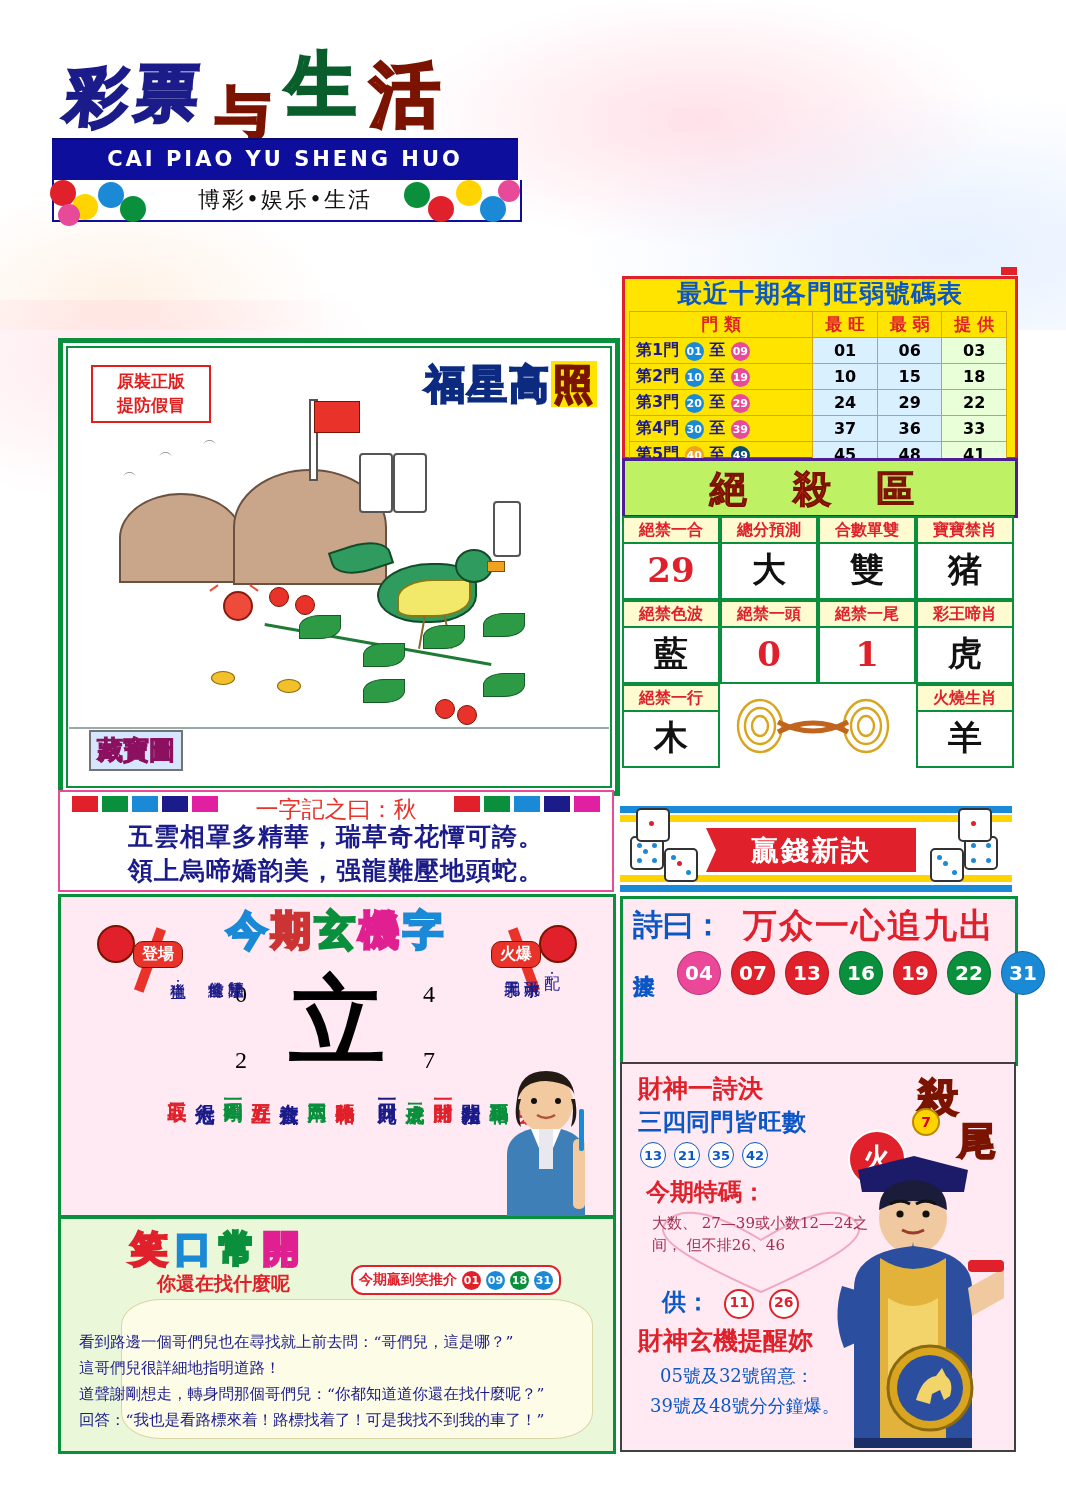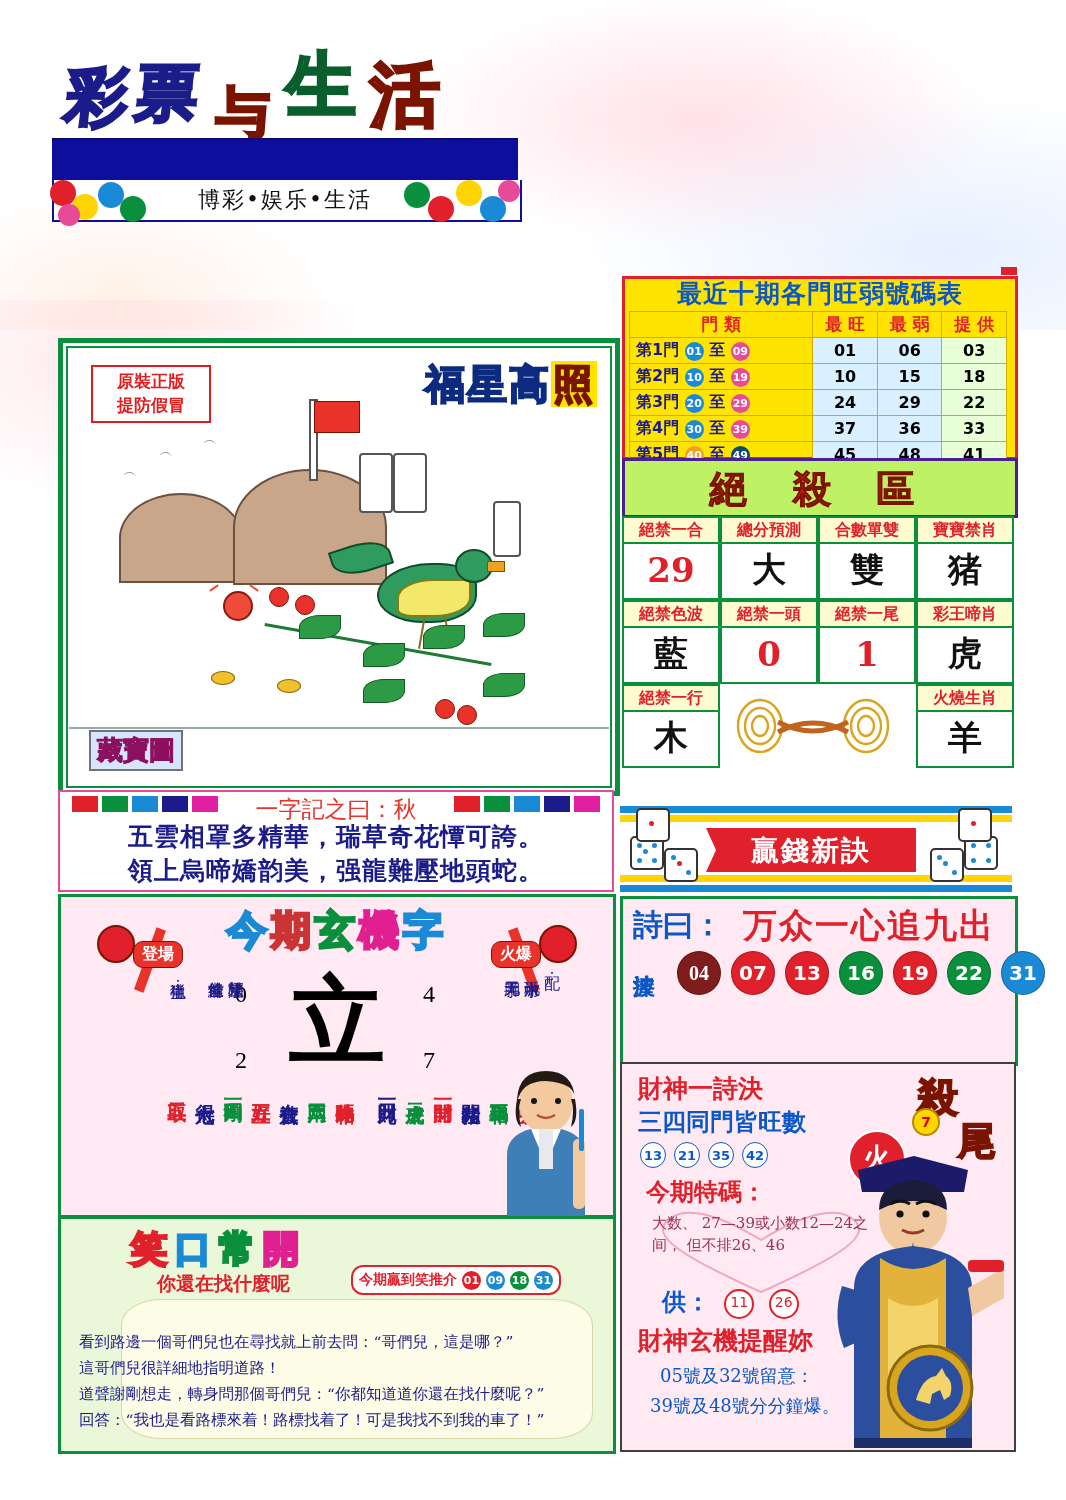--- a/index.html
+++ b/index.html
@@ -168,21 +168,21 @@
   .cs-nums{position:absolute;left:18px;top:78px;display:flex;gap:8px;}
   .cn{width:24px;height:24px;border:1.5px solid #0b57c6;border-radius:50%;font-size:13px;font-weight:bold;color:#0b57c6;
      display:flex;align-items:center;justify-content:center;background:#fff;}
   .cs-t3{position:absolute;left:24px;top:112px;font-size:24px;font-weight:bold;color:#e0202a;
      font-family:"DejaVu Serif","Liberation Serif",serif;}
   .heart{position:absolute;left:14px;top:142px;width:250px;height:90px;}
   .cs-body{position:absolute;left:30px;top:148px;width:230px;font-size:15px;line-height:22px;color:#a03050;
      font-family:"DejaVu Serif","Liberation Serif",serif;}
   .cs-gong{position:absolute;left:40px;top:222px;font-size:24px;font-weight:bold;color:#0b57c6;}
   .gb{display:inline-block;width:26px;height:26px;border:2px solid #e0202a;border-radius:50%;color:#e0202a;font-size:14px;
-     line-height:23px;text-align:center;font-weight:normal;margin-left:6px;vertical-align:3px;background:#fff;}
+     line-height:23px;text-align:center;font-weight:bold;margin-left:6px;vertical-align:3px;background:#fff;}
   .cs-t4{position:absolute;left:16px;top:260px;font-size:25px;font-weight:bold;color:#e0202a;
       font-family:"DejaVu Serif","Liberation Serif",serif;}
   .cs-l1{position:absolute;left:38px;top:300px;font-size:18px;color:#0b57c6;font-family:"DejaVu Serif","Liberation Serif",serif;}
   .cs-l2{position:absolute;left:28px;top:330px;font-size:18px;color:#0b57c6;font-family:"DejaVu Serif","Liberation Serif",serif;}
   .shawei{position:absolute;right:56px;top:6px;font-size:40px;font-weight:bold;color:#e0202a;-webkit-text-stroke:2px #7a1400;}
   .huo{position:absolute;right:108px;top:66px;width:54px;height:54px;border-radius:50%;background:#e0202a;color:#fff;
      font-size:28px;font-weight:bold;display:flex;align-items:center;justify-content:center;border:2px solid #fff;}
   .wei{position:absolute;right:18px;top:52px;font-size:38px;font-weight:bold;color:#e0202a;-webkit-text-stroke:2px #7a1400;}
   .badge7{position:absolute;right:74px;top:44px;width:24px;height:24px;border-radius:50%;background:#ffd400;border:2px solid #b88a00;
      color:#d01; font-size:14px;font-weight:bold;display:flex;align-items:center;justify-content:center;}
@@ -197,20 +197,21 @@
 
   <div class="masthead">
     <div class="mh-title">
       <div class="mh-ch c1">彩</div>
       <div class="mh-ch c2">票</div>
       <div class="mh-ch c3">与</div>
       <div class="mh-ch c4">生</div>
       <div class="mh-ch c5">活</div>
     </div>
     <div class="mh-bar"></div>
+    <div class="mh-pinyin">CAI PIAO YU SHENG HUO</div>
     <div class="mh-bar2"></div>
     <div class="mh-sub">博彩•娱乐•生活</div>
     <div class="balls">
       <div class="bl" style="left:2px;top:2px;width:26px;height:26px;background:#e0202a;"></div>
       <div class="bl" style="left:24px;top:16px;width:26px;height:26px;background:#ffd400;"></div>
       <div class="bl" style="left:50px;top:4px;width:26px;height:26px;background:#1b8ad6;"></div>
       <div class="bl" style="left:72px;top:18px;width:26px;height:26px;background:#0a8f3c;"></div>
       <div class="bl" style="left:10px;top:26px;width:22px;height:22px;background:#e84a9a;"></div>
     </div>
     <div class="balls r">
@@ -531,21 +532,21 @@
     <div class="banner">
       <span>贏錢新訣</span>
     </div>
   </div>
 
   <div class="poem">
     <div class="poem-l">詩曰：</div>
     <div class="poem-r">万众一心追九出</div>
     <div class="bw">捧波</div>
     <div class="ballrow">
-      <div class="ball" style="background:#7f1d1d;font-family:Liberation Serif, serif;">04</div>
+      <div class="ball" style="background:#ec4899;">04</div>
       <div class="ball" style="background:#e0202a;">07</div>
       <div class="ball" style="background:#e0202a;">13</div>
       <div class="ball" style="background:#0a8f3c;">16</div>
       <div class="ball" style="background:#e0202a;">19</div>
       <div class="ball" style="background:#0a8f3c;">22</div>
       <div class="ball" style="background:#1b8ad6;">31</div>
     </div>
   </div>
 
   <div class="cs">

